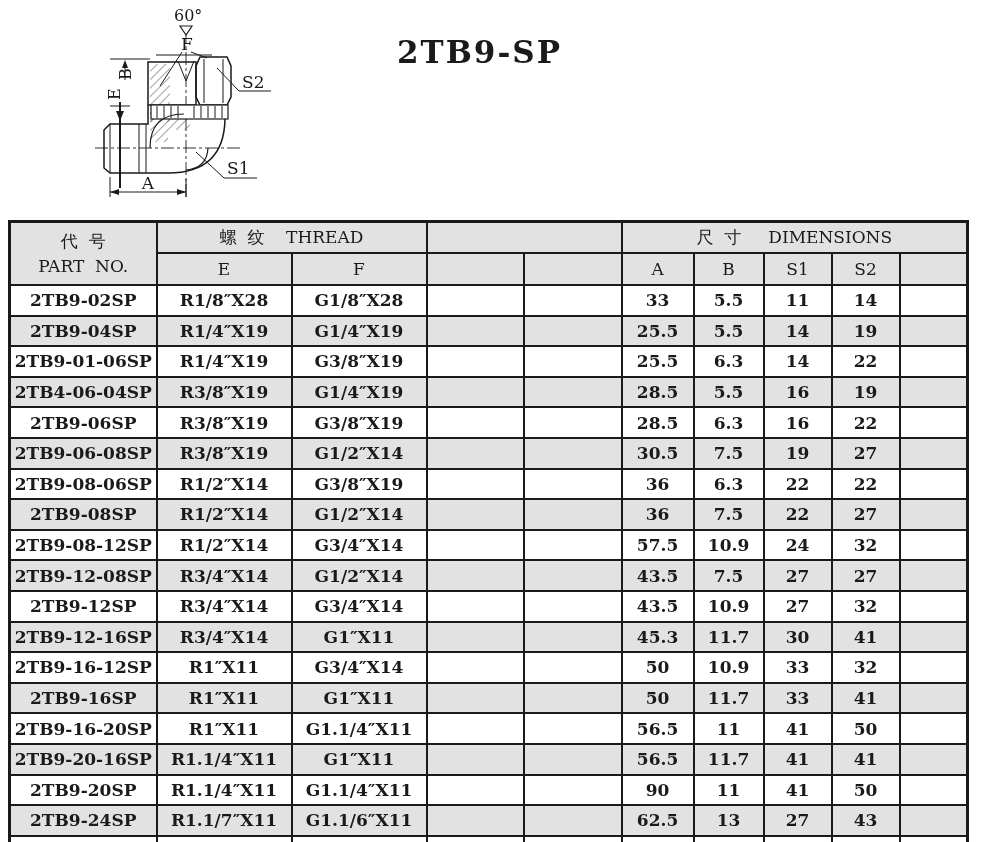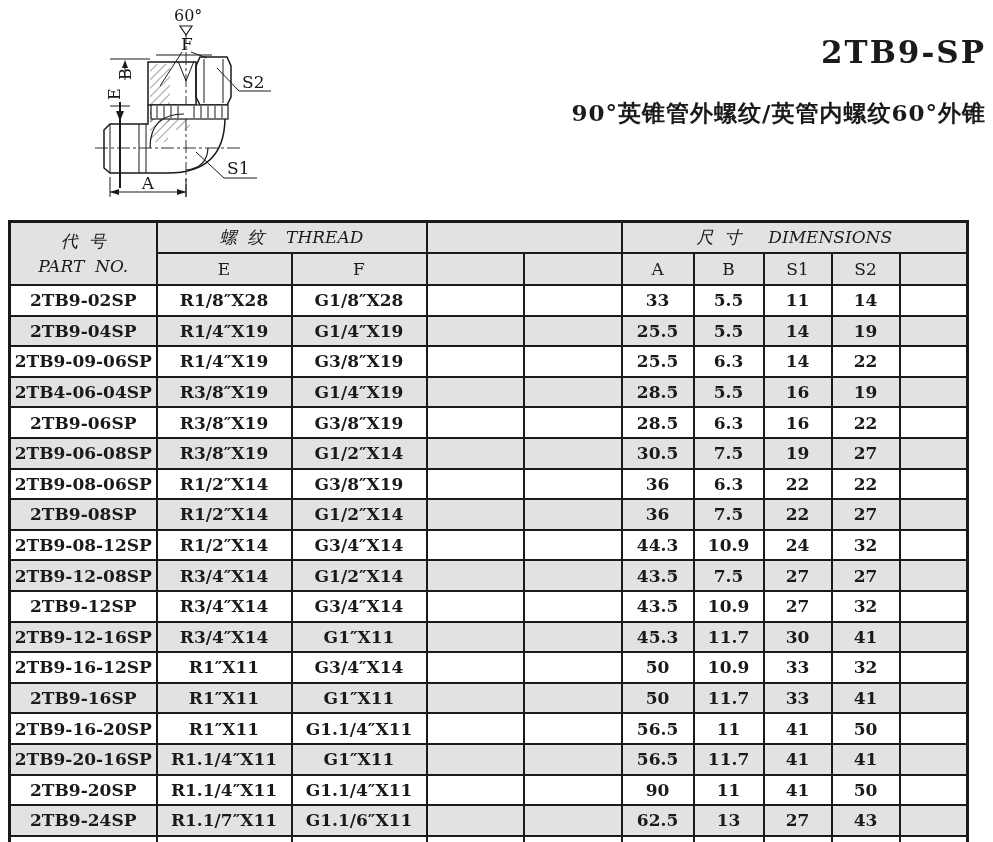--- a/index.html
+++ b/index.html
@@ -7,39 +7,39 @@
     width:993px;height:842px;position:relative;
     font-family:"DejaVu Serif","Liberation Serif",serif;
     color:#1a1a1a;
   }
   
   .diagram{position:absolute;left:88px;top:2px;width:202px;height:215px;}
   .diagram svg{width:100%;height:100%;}
   .diagram text{font-family:"DejaVu Serif","Liberation Serif",serif;fill:#1a1a1a;}
 
   
-  .titleblock{position:absolute;left:416px;top:34px;width:570px;text-align:right;}
+  .titleblock{position:absolute;left:397px;top:34px;width:570px;text-align:left;}
   .titleblock .main-title{font-size:31px;font-weight:bold;letter-spacing:2px;margin:0;}
   .titleblock .sub-cn{font-size:23px;font-weight:bold;margin-top:28px;letter-spacing:1px;}
   .titleblock .sub-en{font-size:21px;font-weight:bold;margin-top:11px;letter-spacing:2px;}
 
   
   .table-wrap{position:absolute;left:8px;top:220px;}
   table.spec{
     border-collapse:collapse;table-layout:fixed;width:958px;
     border:3px solid #1a1a1a;
   }
   table.spec th,table.spec td{
     border:2px solid #1a1a1a;
     text-align:center;vertical-align:middle;
     padding:0;overflow:hidden;white-space:pre;
     font-size:17px;
   }
   thead th{background:#e2e2e2;font-weight:normal;height:30px;}
-  thead .group-row th{height:29px;font-style:italic;}
+  thead .group-row th{height:29px;}
   tbody td{height:28.6px;font-weight:bold;}
   tbody tr:nth-child(even){background:#e2e2e2;}
   th.partno-head{font-size:17px;line-height:1.45;}
 </style>
 </head>
 <body>
 
 <div class="diagram">
   <svg viewBox="90 0 202 215" xmlns="http://www.w3.org/2000/svg">
     <defs>
@@ -110,21 +110,20 @@
     <line x1="188" y1="177" x2="188" y2="195" stroke="#1a1a1a" stroke-width="1"></line>
     <line x1="112" y1="190" x2="188" y2="190" stroke="#1a1a1a" stroke-width="1"></line>
     <polygon points="112,190 121,187 121,193" fill="#1a1a1a"></polygon>
     <polygon points="188,190 179,187 179,193" fill="#1a1a1a"></polygon>
     <text x="150" y="187" font-size="17" text-anchor="middle">A</text>
   </svg>
 </div>
 
 <div class="titleblock">
   <div class="main-title">2TB9-SP</div>
-  <div class="sub-cn">90°英锥管外螺纹/英管内螺纹60°外锥</div>
 </div>
 
 <div class="table-wrap">
   <table class="spec">
     <colgroup>
       <col style="width:147px">
         <col style="width:135px">
         <col style="width:135px">
       <col style="width:97px">
         <col style="width:98px">
@@ -172,21 +171,21 @@
     <td>G1/4″X19</td>
     <td></td>
     <td></td>
     <td>25.5</td>
     <td>5.5</td>
     <td>14</td>
     <td>19</td>
     <td></td>
   </tr>
         <tr>
-    <td>2TB9-09-06SP</td>
+    <td>2TB9-01-06SP</td>
     <td>R1/4″X19</td>
     <td>G3/8″X19</td>
     <td></td>
     <td></td>
     <td>25.5</td>
     <td>6.3</td>
     <td>14</td>
     <td>22</td>
     <td></td>
   </tr>
@@ -249,21 +248,21 @@
     <td>22</td>
     <td>27</td>
     <td></td>
   </tr>
         <tr>
     <td>2TB9-08-12SP</td>
     <td>R1/2″X14</td>
     <td>G3/4″X14</td>
     <td></td>
     <td></td>
-    <td>44.3</td>
+    <td>57.5</td>
     <td>10.9</td>
     <td>24</td>
     <td>32</td>
     <td></td>
   </tr>
         <tr>
     <td>2TB9-12-08SP</td>
     <td>R3/4″X14</td>
     <td>G1/2″X14</td>
     <td></td>

